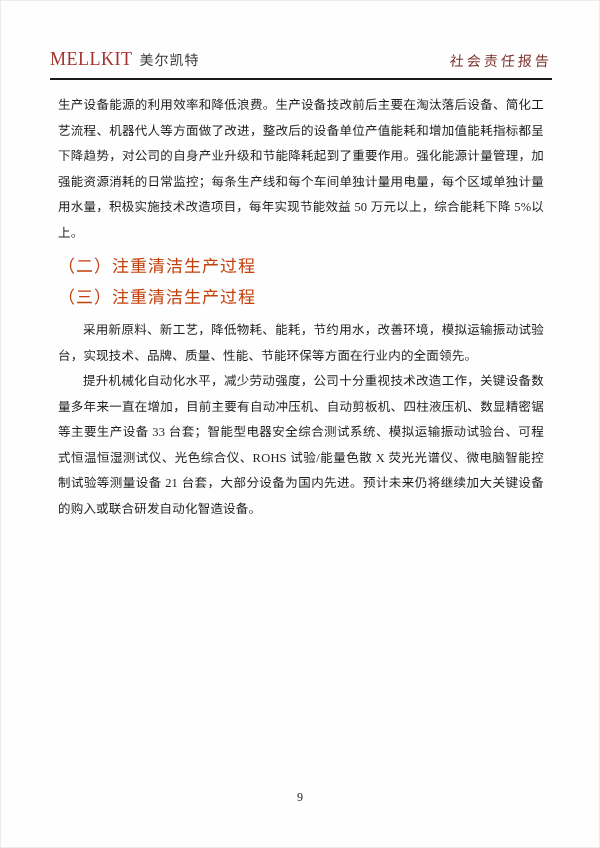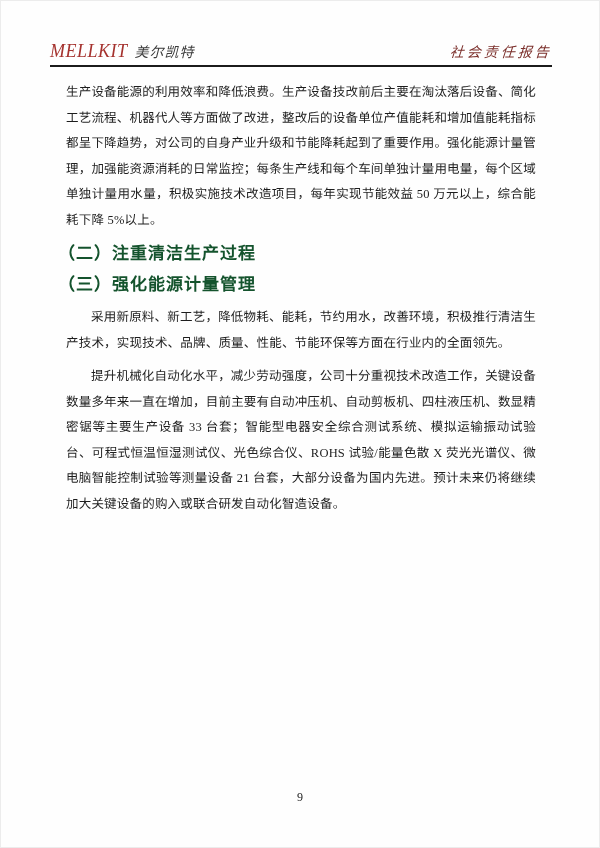--- a/index.html
+++ b/index.html
@@ -17,23 +17,22 @@
     padding: 40px 55px 0 57px;
     border: 1px solid #ececec;
     overflow: hidden;
     font-family: "Liberation Serif", "DejaVu Serif", serif;
     color: #1d1d1d;
   }
   
   .header {
     display: flex;
     justify-content: space-between;
-    align-items: flex-start;
-    margin: 0 -8px;
-    font-style: italic;
+    align-items: center;
+    margin: 8px -8px;
   }
   .header-left { white-space: nowrap; }
   .logo-en {
     font-family: "Liberation Serif", "DejaVu Serif", serif;
     font-size: 18px;
     letter-spacing: 0.5px;
     color: #a5322e;
   }
   .logo-cn {
     font-size: 14px;
@@ -52,34 +51,34 @@
     border: none;
     border-top: 2px solid #1b1b1b;
     margin: 3px -8px 0 -8px;
     height: 0;
   }
   
   .doc-body {
     margin-top: 13px;
   }
   .doc-body p {
-    margin: 8px;
+    margin: 0;
     font-size: 12.5px;
     line-height: 25.5px;
     text-align: justify;
     letter-spacing: 0.2px;
     color: #1d1d1d;
   }
   .doc-body p.indent { text-indent: 2em; }
   .doc-body h2 {
     font-family: "Liberation Sans", "DejaVu Sans", sans-serif;
     font-size: 17px;
-    font-weight: 700;
+    font-weight: 400;
     letter-spacing: 1px;
-    color: #14532d;
+    color: #c2410c;
     margin: 11px 0 10px 0;
     line-height: 20px;
   }
   
   .footer {
     position: absolute;
     left: 0;
     bottom: 42px;
     width: 100%;
     text-align: center;
@@ -106,25 +105,25 @@
 
   <hr class="header-rule">
 
   <div class="doc-body">
 
     <p class="continuation">生产设备能源的利用效率和降低浪费。生产设备技改前后主要在淘汰落后设备、简化工艺流程、机器代人等方面做了改进，整改后的设备单位产值能耗和增加值能耗指标都呈下降趋势，对公司的自身产业升级和节能降耗起到了重要作用。强化能源计量管理，加强能资源消耗的日常监控；每条生产线和每个车间单独计量用电量，每个区域单独计量用水量，积极实施技术改造项目，每年实现节能效益 50 万元以上，综合能耗下降 5%以上。</p>
 
     <h2>（二）注重清洁生产过程</h2>
 
 
-    <h2>（三）强化能源计量管理</h2>
+    <h2>（三）注重清洁生产过程</h2>
 
 
 
-    <p class="indent">采用新原料、新工艺，降低物耗、能耗，节约用水，改善环境，积极推行清洁生产技术，实现技术、品牌、质量、性能、节能环保等方面在行业内的全面领先。</p>
+    <p class="indent">采用新原料、新工艺，降低物耗、能耗，节约用水，改善环境，模拟运输振动试验台，实现技术、品牌、质量、性能、节能环保等方面在行业内的全面领先。</p>
 
     <p class="indent">提升机械化自动化水平，减少劳动强度，公司十分重视技术改造工作，关键设备数量多年来一直在增加，目前主要有自动冲压机、自动剪板机、四柱液压机、数显精密锯等主要生产设备 33 台套；智能型电器安全综合测试系统、模拟运输振动试验台、可程式恒温恒湿测试仪、光色综合仪、ROHS 试验/能量色散 X 荧光光谱仪、微电脑智能控制试验等测量设备 21 台套，大部分设备为国内先进。预计未来仍将继续加大关键设备的购入或联合研发自动化智造设备。</p>
 
   </div>
 
   <div class="footer">
     <span class="page-number">9</span>
   </div>
 
 </div>

